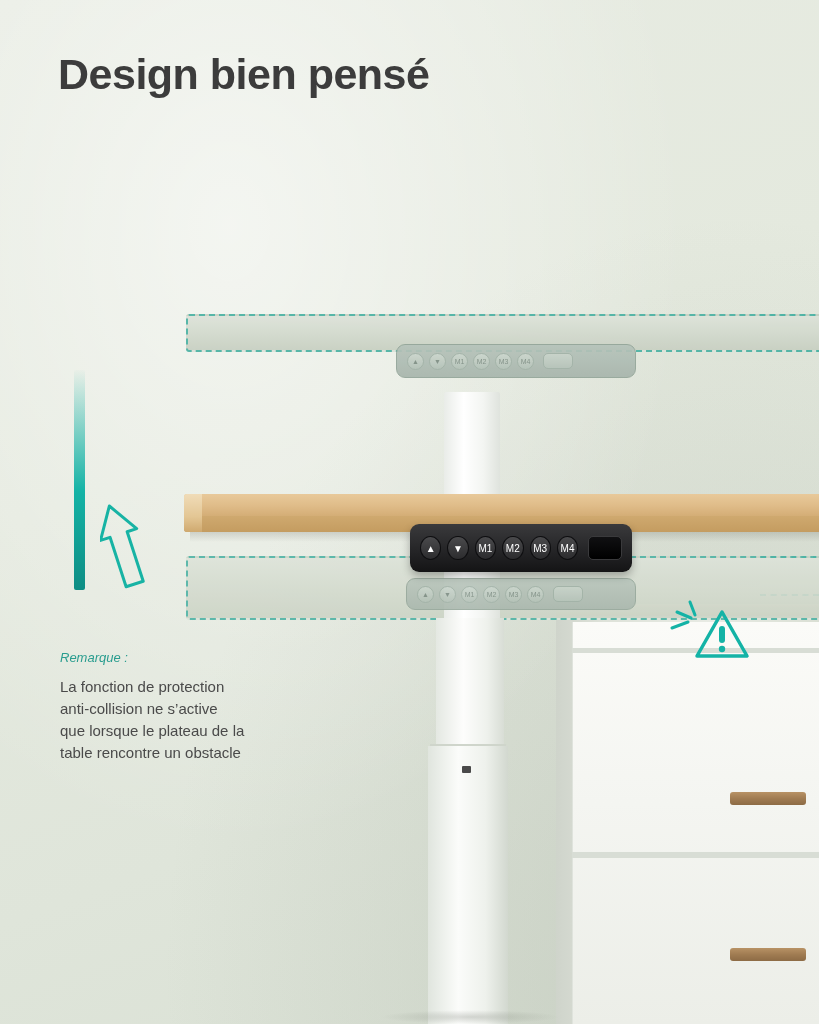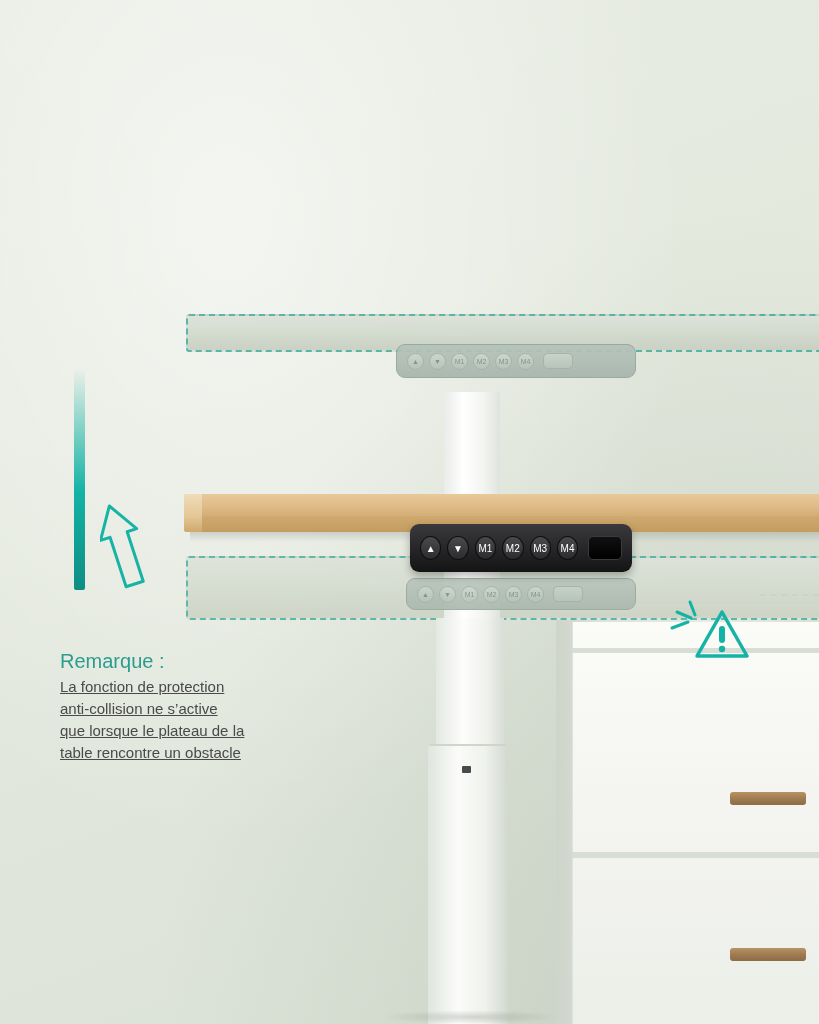--- a/index.html
+++ b/index.html
@@ -43,33 +43,33 @@
     line-height: 33px;
     color: #4a4a4a;
     font-weight: normal;
     white-space: pre-line;
   }
   
   .note-title {
     position: absolute;
     left: 60px;
     top: 650px;
-    font-size: 20px;
+    font-size: 13px;
     color: #2a9d8f;
+    font-style: italic;
   }
   .note-body {
     position: absolute;
     left: 60px;
     top: 676px;
     font-size: 15px;
     line-height: 22px;
     color: #4a4a4a;
     white-space: pre-line;
     width: 260px;
-    text-decoration: underline;
   }
   
   .arrow-bar {
     position: absolute;
     left: 74px;
     top: 370px;
     width: 11px;
     height: 220px;
     background: linear-gradient(to bottom, rgba(42,157,143,0.02) 0%, #14b3a6 55%, #0e8d84 100%);
     border-radius: 2px;
@@ -446,19 +446,20 @@
     <line x1="4" y1="28" x2="20" y2="22" stroke="#14b3a6" stroke-width="3" stroke-linecap="round"></line>
     <line x1="9" y1="12" x2="23" y2="18" stroke="#14b3a6" stroke-width="3" stroke-linecap="round"></line>
     <line x1="22" y1="2" x2="27" y2="15" stroke="#14b3a6" stroke-width="3" stroke-linecap="round"></line>
   </svg>
   <svg class="warning" viewBox="0 0 56 52">
     <path d="M28 4 L53 48 L3 48 Z" fill="none" stroke="#14b3a6" stroke-width="3.5" stroke-linejoin="round"></path>
     <rect x="25" y="18" width="6" height="17" rx="3" fill="#14b3a6"></rect>
     <circle cx="28" cy="41" r="3.2" fill="#14b3a6"></circle>
   </svg>
 
+  <div class="headline">Design bien pensé</div>
   <div class="note-title">Remarque :</div>
   <div class="note-body">La fonction de protection
 anti-collision ne s’active
 que lorsque le plateau de la
 table rencontre un obstacle</div>
 
 </div>
 
 </body></html>

